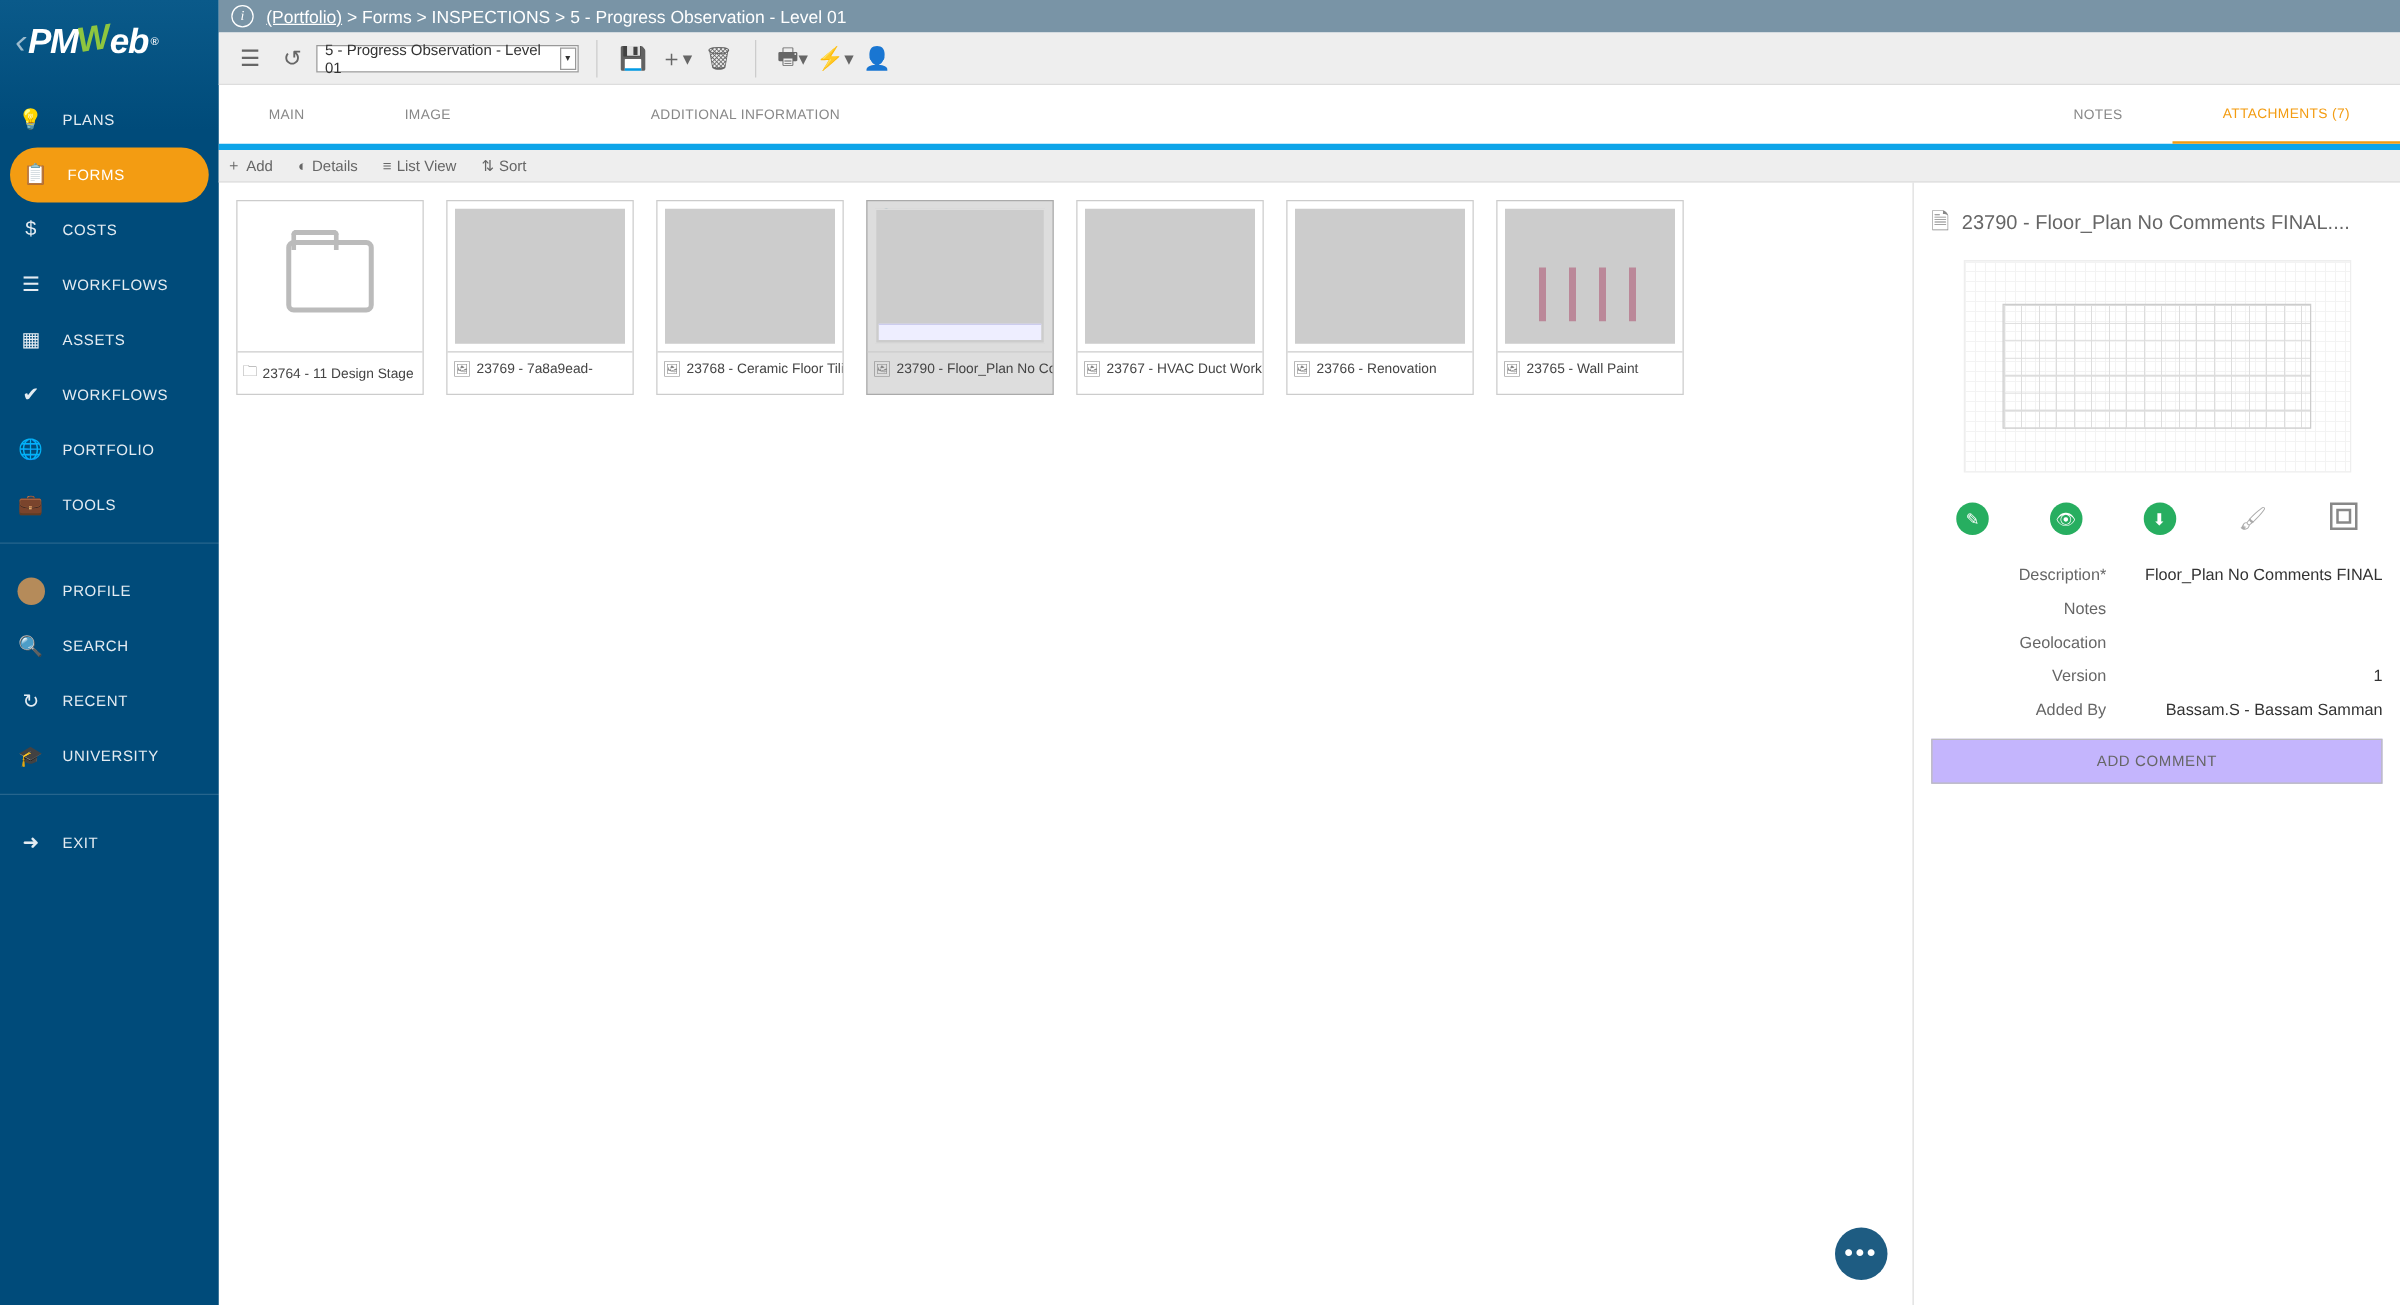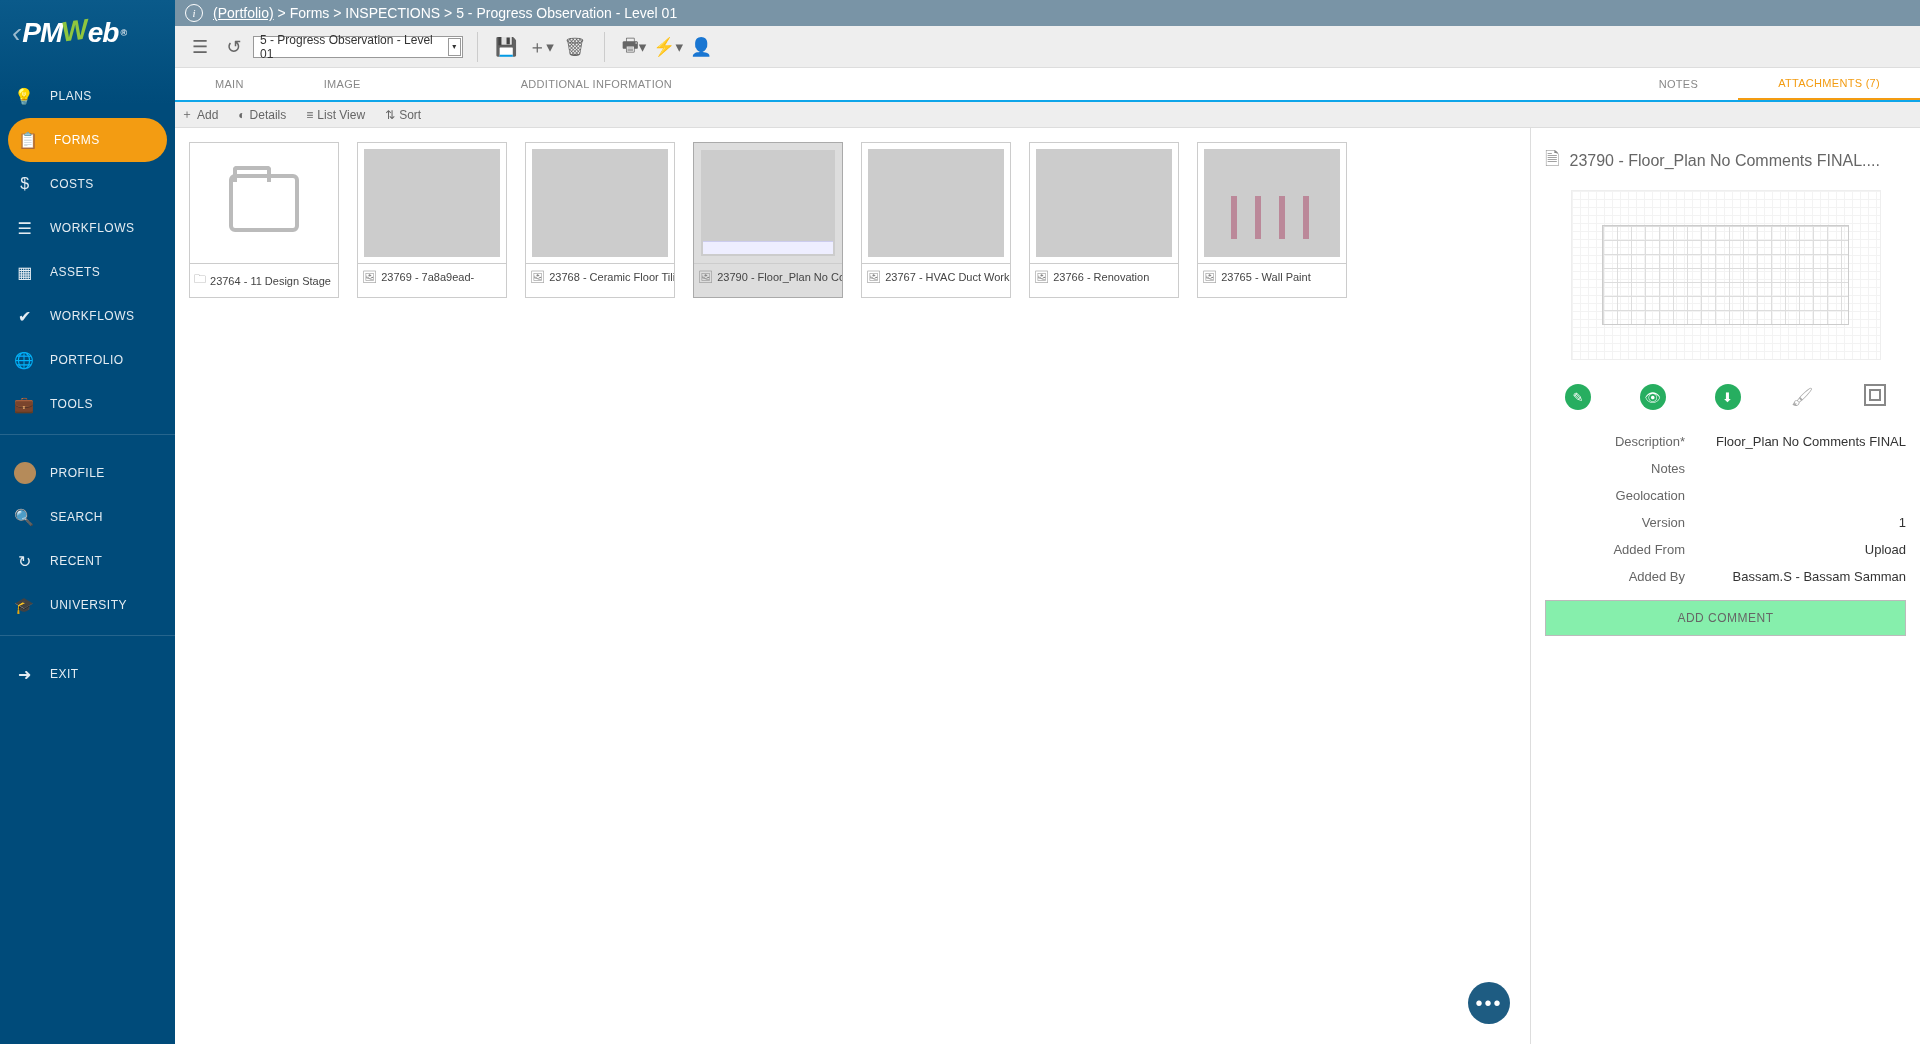--- a/index.html
+++ b/index.html
@@ -30,21 +30,21 @@
 .bcrumb a { text-decoration: underline; color: #fff; }
 
 
 .toolbar { height: 42px; background: #eee; border-bottom: 1px solid #ddd; display: flex; align-items: center; padding: 0 10px; gap: 4px; }
 .toolbar .tbtn { width: 30px; height: 30px; display: inline-flex; align-items:center; justify-content:center; color:#666; cursor:pointer; font-size:18px; }
 .toolbar .sep { width: 1px; height: 30px; background: #ccc; margin: 0 10px; }
 .drop { border: 1px solid #999; background: #fff; height: 22px; display: flex; align-items:center; padding: 0 6px; gap: 8px; font-size: 12px; width: 210px; justify-content:space-between; }
 .drop .caret { border: 1px solid #999; width: 14px; height: 18px; display:inline-flex; align-items:center; justify-content:center; font-size:8px; margin-right:-5px;}
 
 
-.tabs { height: 34px; display: flex; border-bottom: 2px solid #0ea5e9; }
+.tabs { height: 52px; display: flex; border-bottom: 5px solid #0ea5e9; }
 .tabs .tab { flex: 0 0 auto; padding: 0 40px; display: flex; align-items:center; color: #888; font-size: 11px; letter-spacing: .3px; cursor:pointer; }
 .tabs .tab.wide { flex: 0 0 auto; padding: 16px 120px; }
 .tabs .tab.active { color: #f39c12; border-bottom: 2px solid #f39c12; }
 .tabs .spacer { flex: 1; }
 
 
 .subbar { height: 26px; background: #eee; border-bottom: 1px solid #ddd; display: flex; align-items:center; padding: 0 6px; gap: 20px; color:#666; font-size:12px;}
 .subbar .sb { display:flex; align-items:center; gap:4px; cursor:pointer; }
 
 
@@ -88,21 +88,21 @@
 .abtn { width:26px; height:26px; border-radius:50%; display:flex; align-items:center; justify-content:center; color:#fff; font-size:13px; cursor:pointer;}
 .abtn.green{background:#27ae60;}
 .abtn.gray{background:none;color:#aaa;font-size:18px;}
 .abtn.sq{border-radius:0;border:2px solid #888;background:none;width:22px;height:22px;position:relative;}
 .abtn.sq:after{content:'';position:absolute;inset:3px;border:2px solid #888;}
 
 .meta { }
 .meta .row { display:flex; padding: 6px 0; font-size: 13px; color:#666;text-align:right;}
 .meta .row .k { width: 140px; }
 .meta .row .v { flex:1; color:#333; }
-.addc { width:100%; border:1px solid #bbb; background:#86efac; padding: 10px; text-align:center; color:#666; font-size:12px; margin-top:10px; cursor:pointer; letter-spacing:.5px;}
+.addc { width:100%; border:1px solid #bbb; background:#c4b5fd; padding: 10px; text-align:center; color:#666; font-size:12px; margin-top:10px; cursor:pointer; letter-spacing:.5px;}
 
 
 .fab { position:absolute; right:20px; bottom:20px; width:42px; height:42px; border-radius:50%; background:#1e5c82; color:#fff; display:flex; align-items:center; justify-content:center; font-size:20px; letter-spacing:2px; cursor:pointer;}
 </style>
 </head>
 <body>
 
 <div class="app">
 
   <div class="sidebar">
@@ -333,24 +333,20 @@
             </div>
           <div class="row">
               <span class="k">Geolocation</span>
               <span class="v"></span>
             </div>
           <div class="row">
               <span class="k">Version</span>
               <span class="v">1</span>
             </div>
           <div class="row">
-              <span class="k">Added From</span>
-              <span class="v">Upload</span>
-            </div>
-          <div class="row">
               <span class="k">Added By</span>
               <span class="v">Bassam.S - Bassam Samman</span>
             </div>
         </div>
         <button class="addc">ADD COMMENT</button>
       </div>
     </div>
   </div>
 </div>
 

